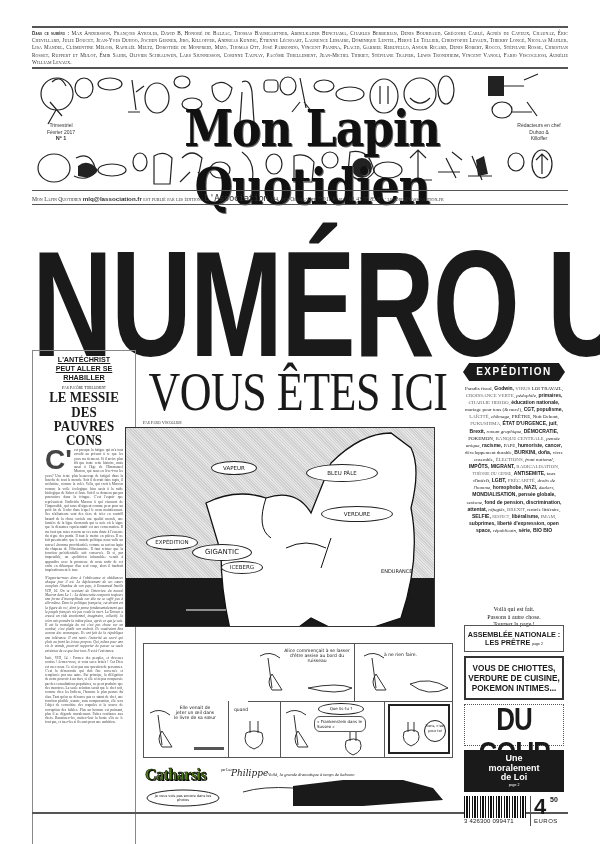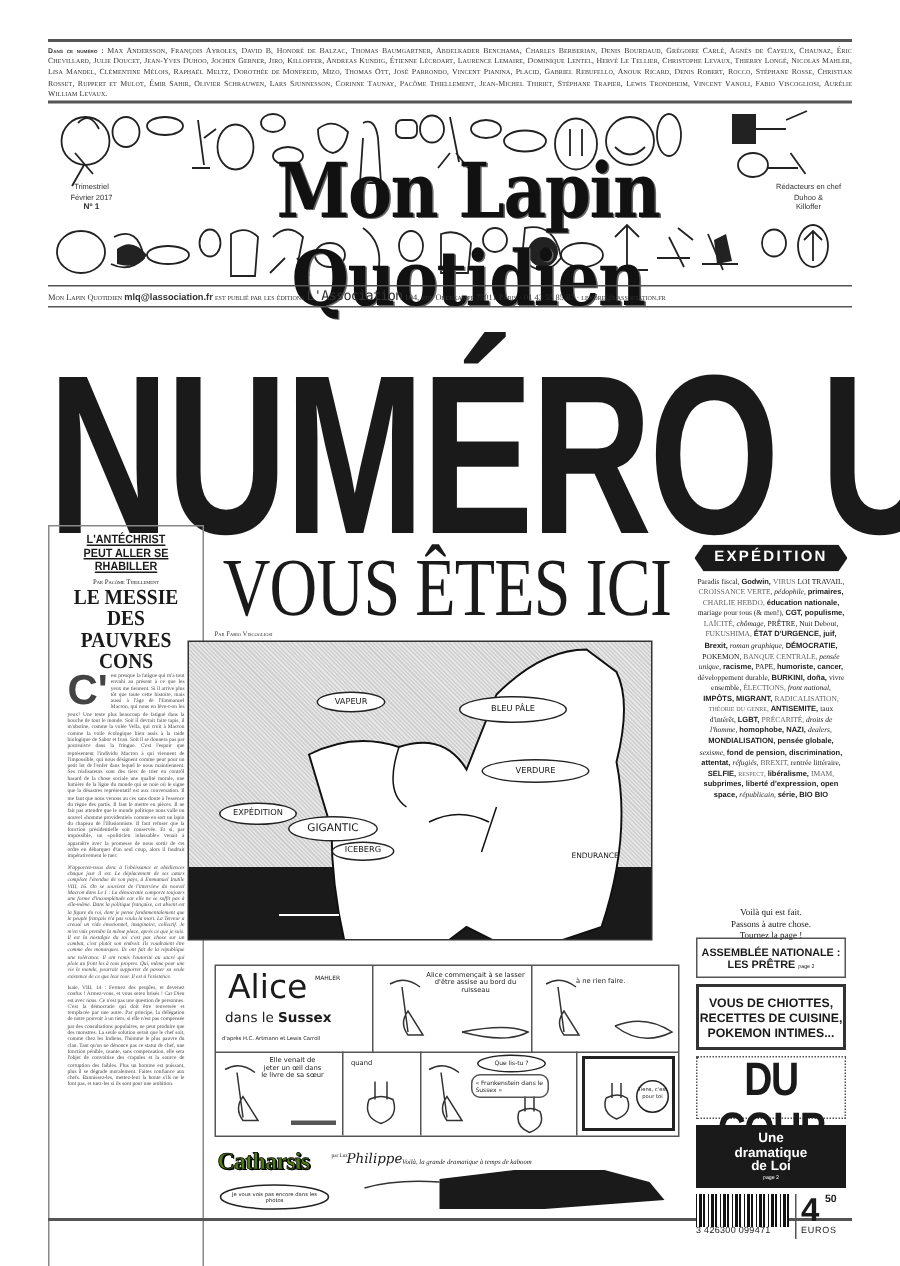--- a/index.html
+++ b/index.html
@@ -170,29 +170,20 @@
   <div class="speech" style="left:85px;top:33px;width:44px;height:12px;line-height:12px;">VAPEUR</div>
   <div class="speech" style="left:180px;top:36px;width:70px;height:16px;line-height:16px;">BLEU PÂLE</div>
   <div class="speech" style="left:195px;top:78px;width:70px;height:14px;line-height:14px;">VERDURE</div>
   <div class="speech" style="left:20px;top:107px;width:50px;height:13px;line-height:13px;">EXPÉDITION</div>
   <div class="speech" style="left:66px;top:116px;width:58px;height:15px;line-height:15px;font-size:7px;">GIGANTIC</div>
   <div class="speech" style="left:95px;top:133px;width:40px;height:11px;line-height:11px;">ICEBERG</div>
   <div class="abs" style="left:255px;top:140px;font-size:5px;font-family:'DejaVu Sans',sans-serif;">ENDURANCE</div>
 </div>
 
 <div class="abs comic">
-  <div class="abs" style="left:0;top:0;width:104px;height:57px;border-right:1px solid #555;border-bottom:1px solid #555;">
-    <div style="position:absolute;left:8px;top:2px;font-family:'DejaVu Sans',sans-serif;font-size:22px;">Alice</div>
-    <div style="position:absolute;left:66px;top:5px;font-size:4px;font-family:'DejaVu Sans',sans-serif;text-transform:uppercase;">Mahler</div>
-    <div style="position:absolute;left:6px;top:30px;font-family:'DejaVu Sans',sans-serif;font-size:9px;">
-      <span>dans le</span>
-      <b>Sussex</b>
-    </div>
-    <div style="position:absolute;left:4px;top:46px;font-size:3.5px;font-family:'DejaVu Sans',sans-serif;">d'après H.C. Artmann et Lewis Carroll</div>
-  </div>
   <div class="abs" style="left:104px;top:0;width:106px;height:57px;border-right:1px solid #555;border-bottom:1px solid #555;">
     <div style="position:absolute;left:36px;top:4px;width:66px;font-size:4.5px;text-align:center;font-family:'DejaVu Sans',sans-serif;">Alice commençait à se lasser d'être assise au bord du ruisseau</div>
     <svg width="106" height="57">
         <path d="M20 14 l4 30 M12 12 q10 -6 20 2 M24 30 q-6 8 0 16 h10 z M60 44 q30 -6 44 0 q-14 8 -44 0" fill="none" stroke="#333"></path>
       </svg>
   </div>
   <div class="abs" style="left:210px;top:0;width:98px;height:57px;border-bottom:1px solid #555;">
     <div style="position:absolute;left:30px;top:8px;font-size:4.5px;font-family:'DejaVu Sans',sans-serif;">à ne rien faire.</div>
     <svg width="98" height="57">
         <path d="M18 14 l4 30 M10 12 q10 -6 20 2 M22 30 q-6 8 0 16 h10 z M56 40 q20 -8 38 4 q-20 10 -38 -4" fill="none" stroke="#333"></path>
@@ -249,30 +240,30 @@
     <div>Passons à autre chose.</div>
     <div>Tournez la page !</div>
   </div>
 
   <div class="box box1">
     <div>ASSEMBLÉE NATIONALE :</div>
     <div><span>LES PRÊTRE</span> <span style="font-size:3.5px;font-weight:normal">page 2</span></div>
   </div>
   <div class="box box2">
     <div>VOUS DE CHIOTTES,</div>
-    <div>RECETTES DE CUISINE,</div>
+    <div>VERDURE DE CUISINE,</div>
     <div>POKEMON INTIMES...</div>
   </div>
   <div class="box box3">
     <div style="transform:scaleY(1.2);">DU COUP</div>
     <span class="pagelabel">page 3</span>
   </div>
   <div class="box box4">
     <div>Une</div>
-    <div>dramatique</div>
+    <div>moralement</div>
     <div>de Loi</div>
     <span class="pagelabel">page 2</span>
   </div>
 
   <div class="barcode">
     <div style="height:22px;background:repeating-linear-gradient(90deg,#111 0 1px,#fff 1px 2px,#111 2px 4px,#fff 4px 5px,#111 5px 6px,#fff 6px 8px);"></div>
     <div style="font-family:'Liberation Sans',sans-serif;font-size:6px;letter-spacing:0.2px;white-space:nowrap;">3 426300 099471</div>
   </div>
   <div class="price">
     <span class="big">4</span>

